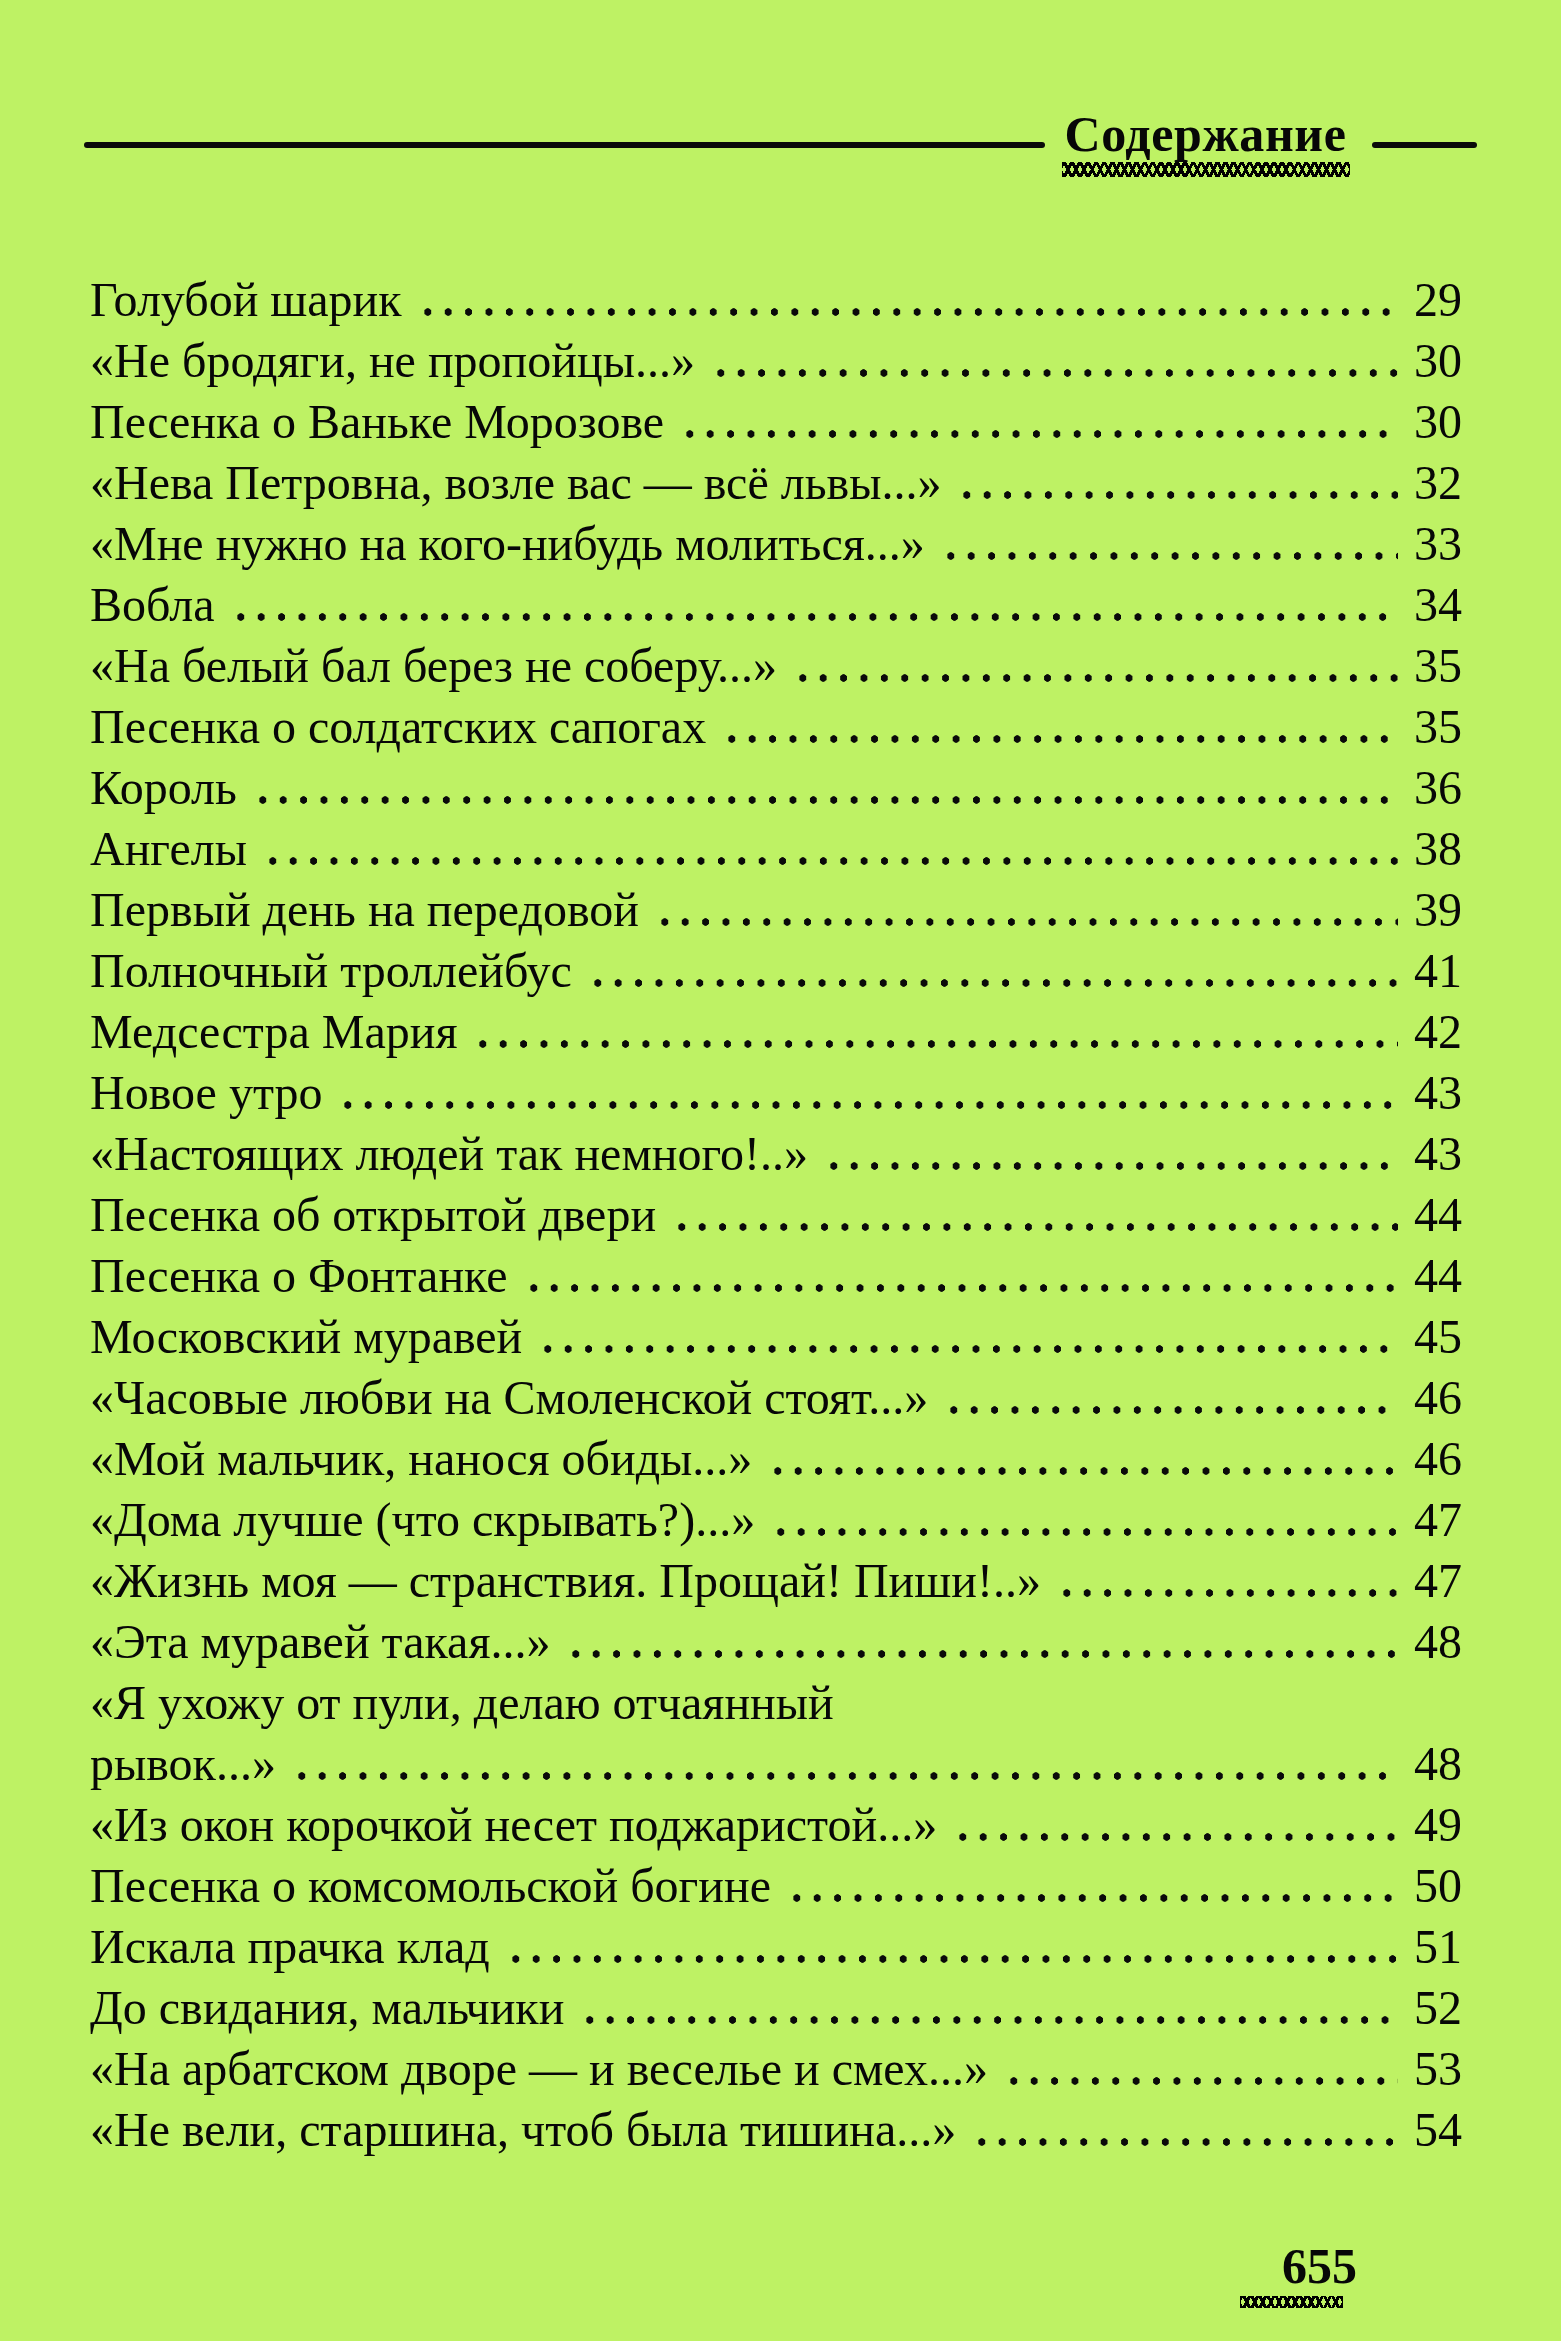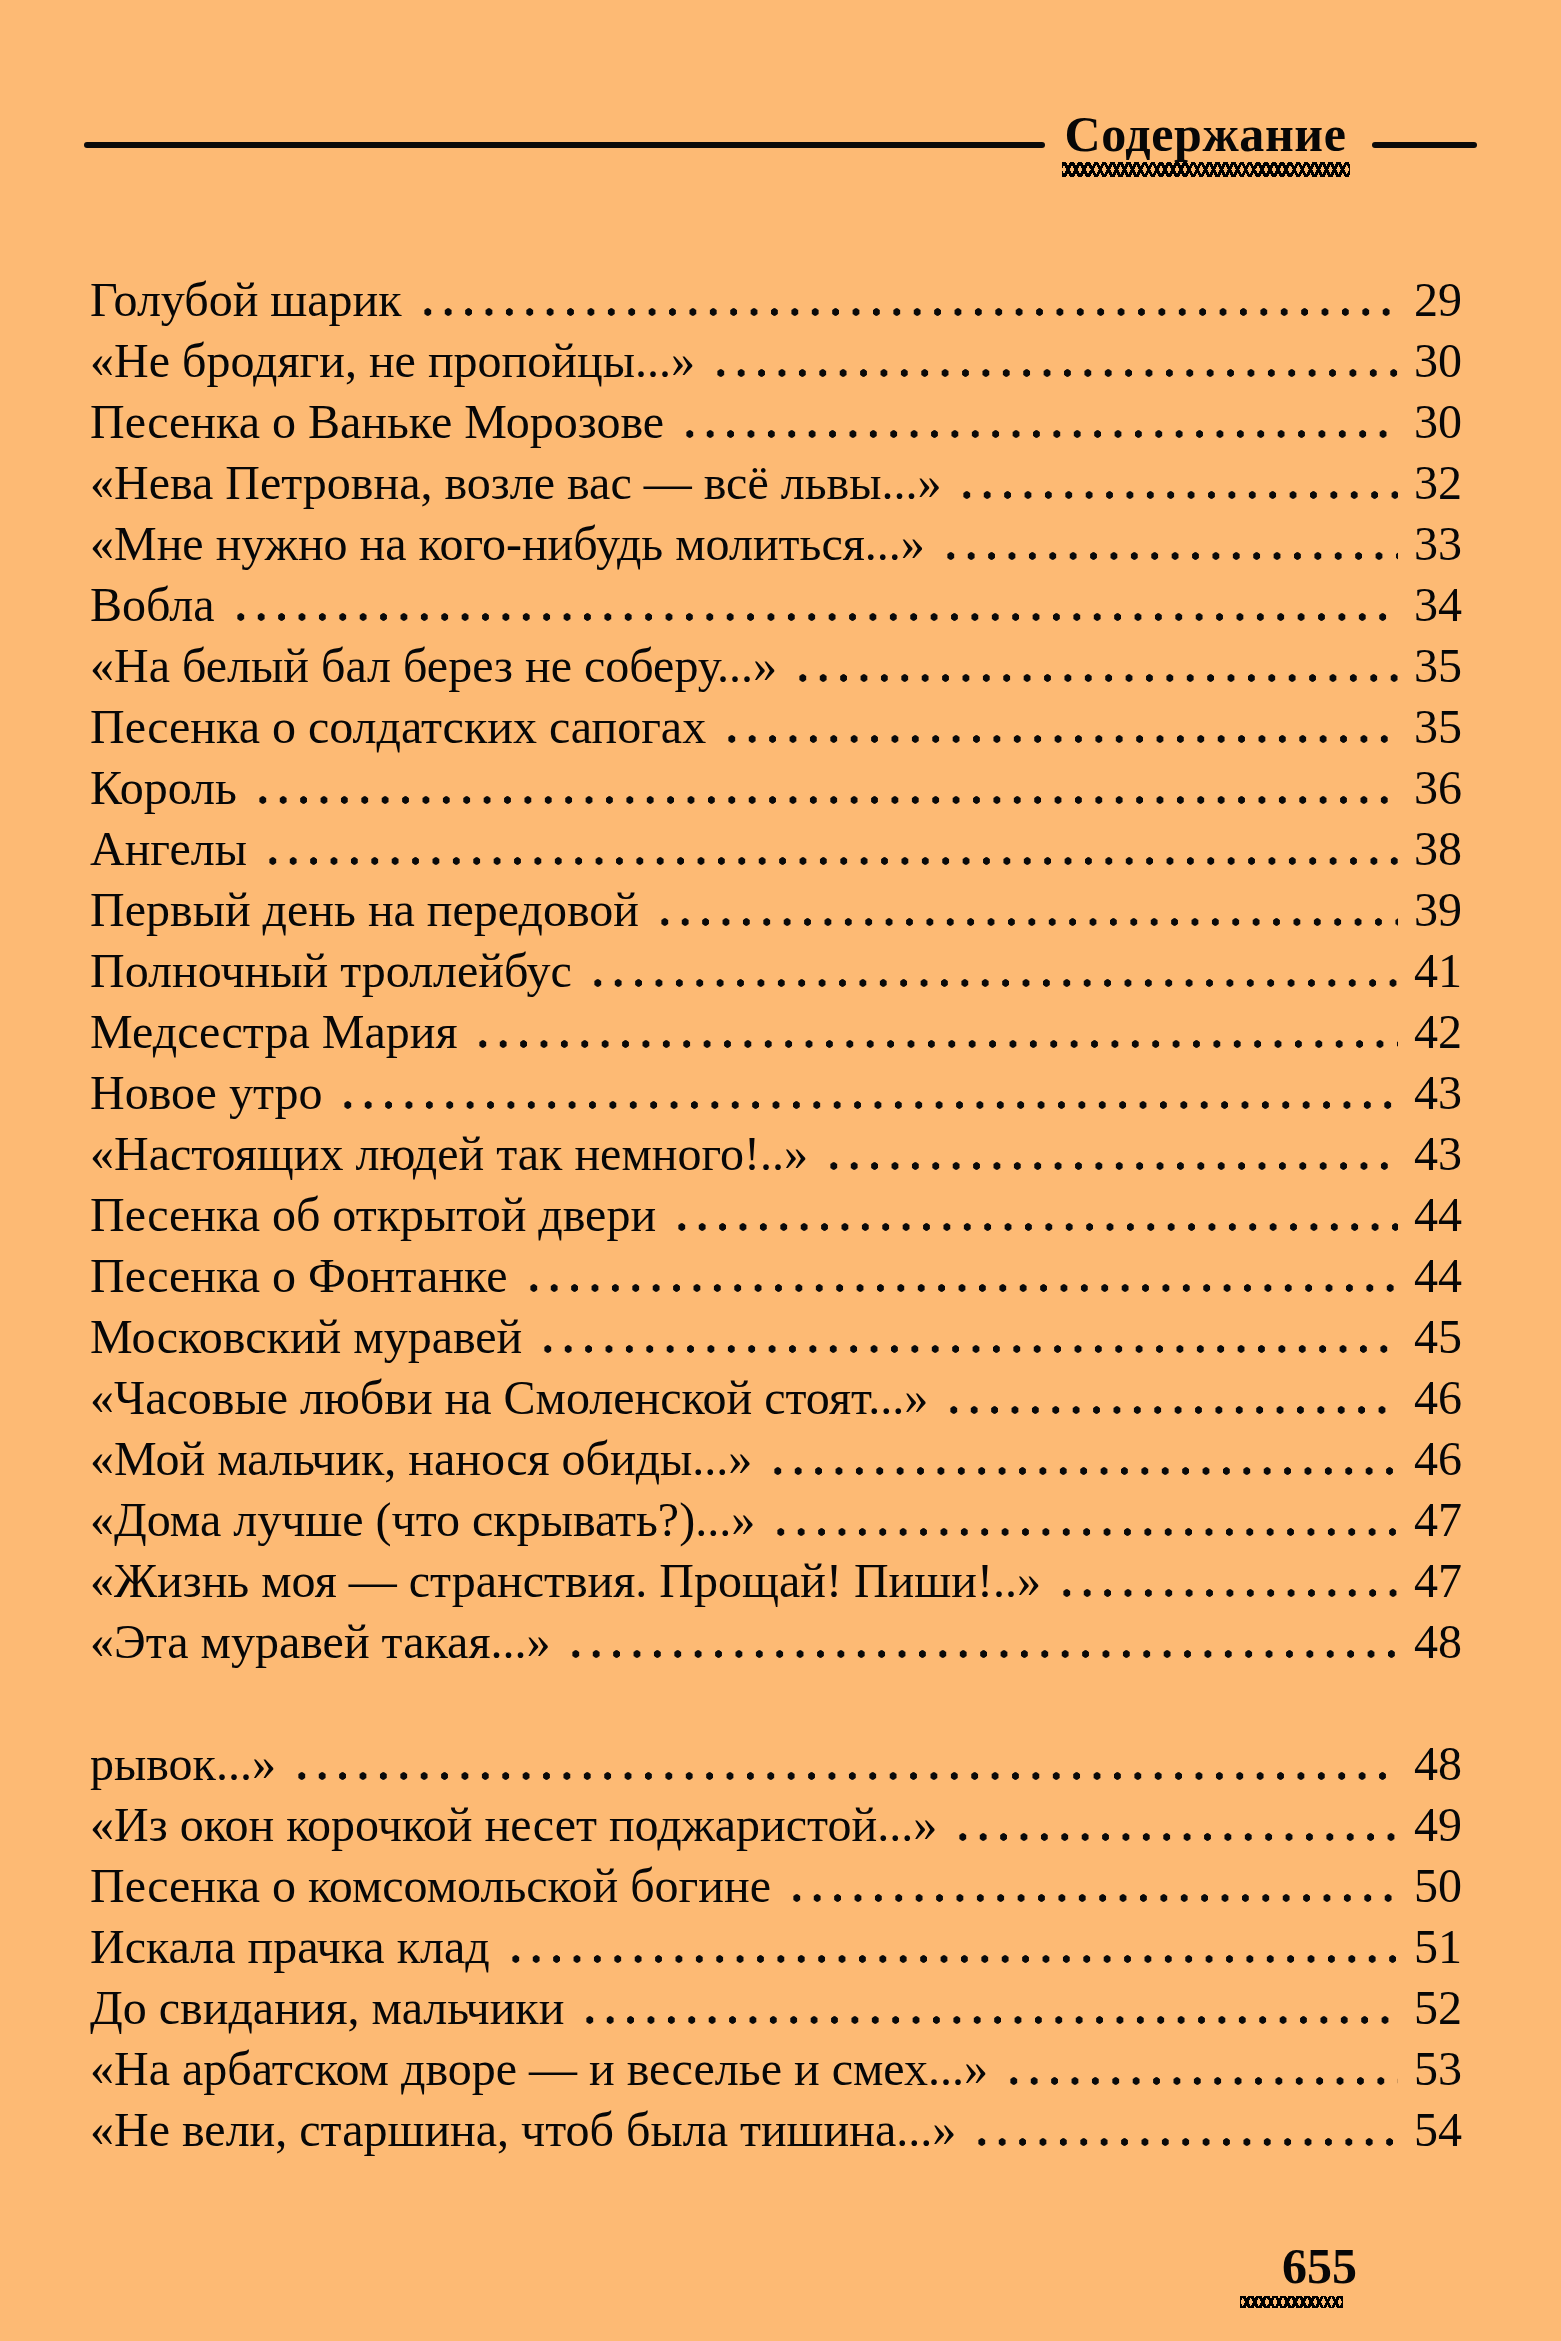--- a/index.html
+++ b/index.html
@@ -5,21 +5,21 @@
   html, body { margin: 0; padding: 0; }
   body {
     width: 1561px; height: 2342px;
     background: #ffffff;
     font-family: "Liberation Serif", "DejaVu Serif", serif;
     color: #070707;
   }
   .page {
     position: relative;
     width: 1561px; height: 2342px;
-    background: #fdba74;
+    background: #bef264;
     overflow: hidden;
   }
 
   
   .rule-left {
     position: absolute; left: 84px; top: 142px;
     width: 961px; height: 6px; background: #0a0a0a;
     border-radius: 3px;
   }
   .rule-right {
@@ -230,20 +230,21 @@
     <span class="page-num">47</span>
   </div>
 
   <div class="row">
     <span class="title">«Эта муравей такая...»</span>
     <span class="leader"></span>
     <span class="page-num">48</span>
   </div>
 
   <div class="row no-page">
+    <span class="title">«Я ухожу от пули, делаю отчаянный</span>
     <span class="leader"></span>
     <span class="page-num"></span>
   </div>
 
   <div class="row">
     <span class="title">рывок...»</span>
     <span class="leader"></span>
     <span class="page-num">48</span>
   </div>
 

